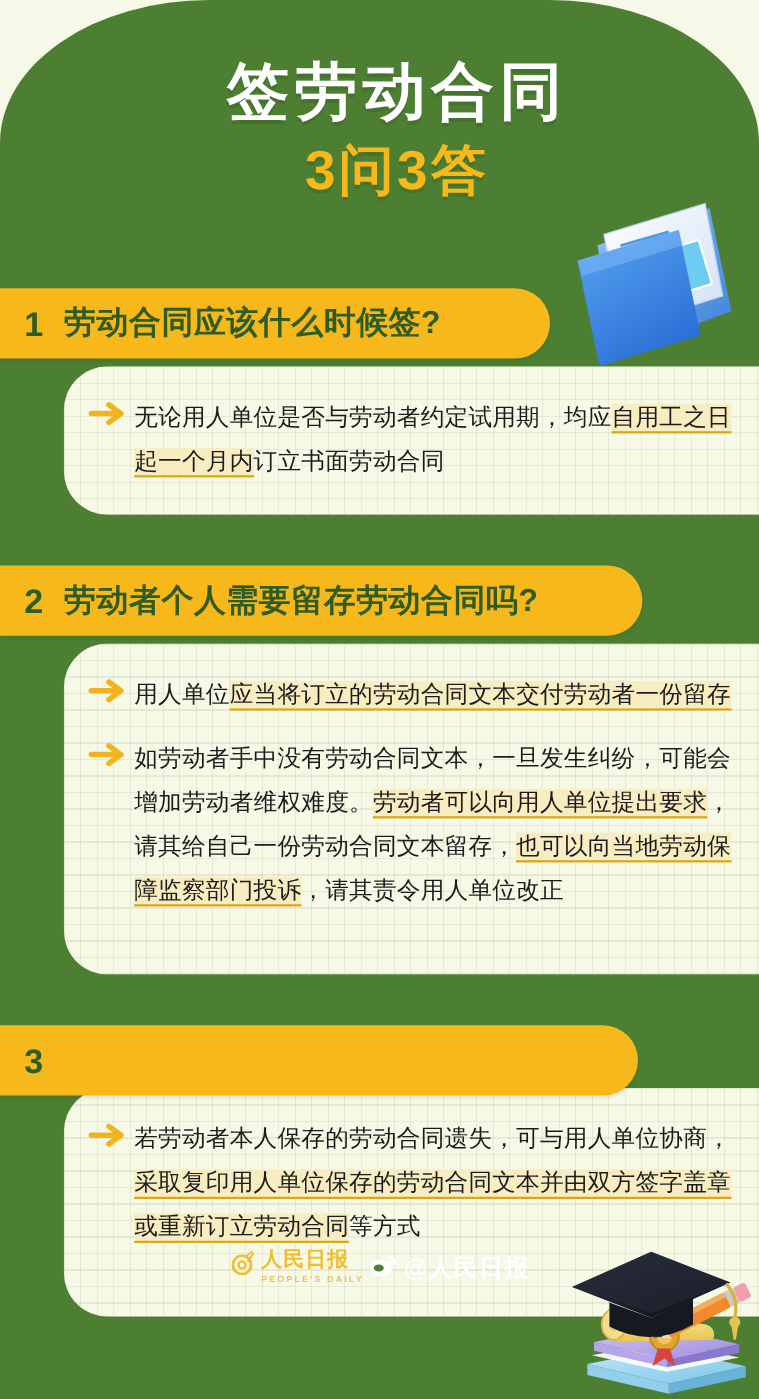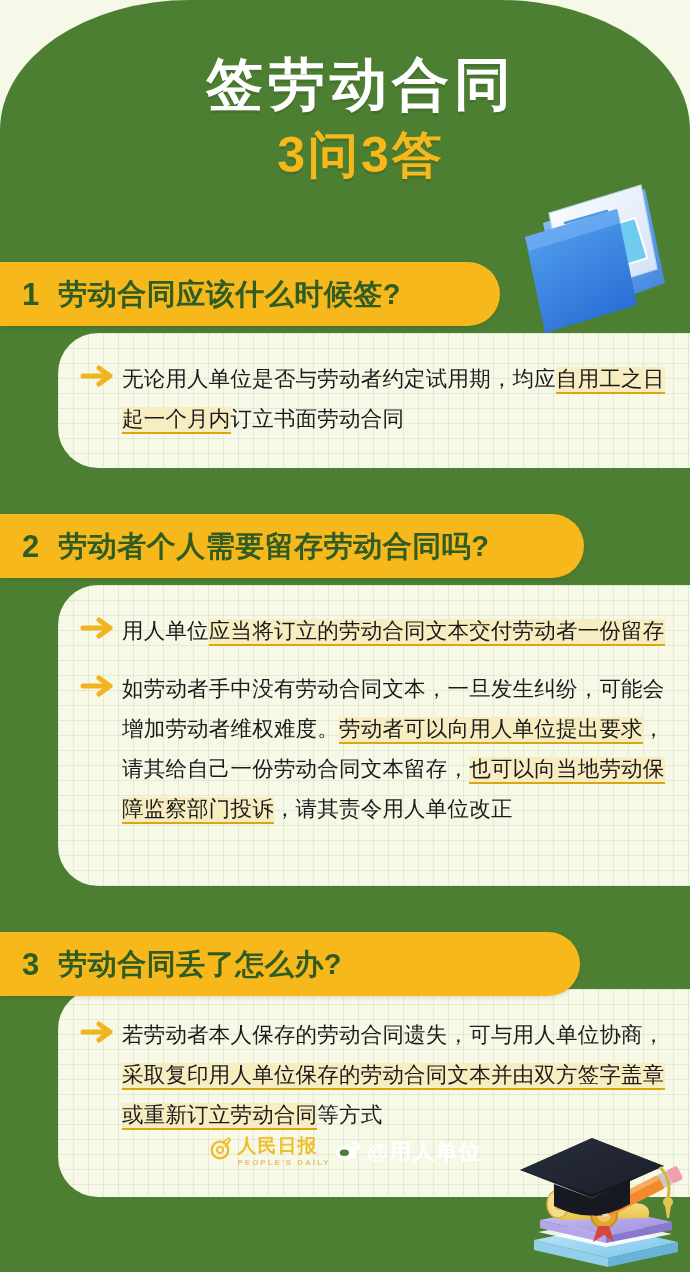--- a/index.html
+++ b/index.html
@@ -286,21 +286,20 @@
           <path d="M3 12 H24" stroke="#f2b320" stroke-width="5" stroke-linecap="round" fill="none"></path>
           <path d="M19 4 L30 12 L19 20" stroke="#f2b320" stroke-width="5" stroke-linecap="round" stroke-linejoin="round" fill="none"></path>
         </svg>
       </span>
       <div class="bullet-body"><span>如劳动者手中没有劳动合同文本，一旦发生纠纷，可能会增加劳动者维权难度。</span><span class="hl">劳动者可以向用人单位提出要求</span><span>，请其给自己一份劳动合同文本留存，</span><span class="hl">也可以向当地劳动保障监察部门投诉</span><span>，请其责令用人单位改正</span></div>
     </div>
   </div>
 
   <div class="q-banner" style="top:932px; width:580px;">
     <span class="q-num">3</span>
-    <span class="q-text">劳动合同丢了怎么办?</span>
   </div>
 
   <div class="card" style="top:970px; height:208px;margin-top:19px;">
     <div class="bullet-row">
       <span class="arrow-icon">
         <svg viewBox="0 0 34 24" width="34" height="24">
           <path d="M3 12 H24" stroke="#f2b320" stroke-width="5" stroke-linecap="round" fill="none"></path>
           <path d="M19 4 L30 12 L19 20" stroke="#f2b320" stroke-width="5" stroke-linecap="round" stroke-linejoin="round" fill="none"></path>
         </svg>
       </span>
@@ -383,17 +382,17 @@
     </div>
     <div class="weibo-row">
       <span>
         <svg viewBox="0 0 28 24" width="26" height="22">
           <ellipse cx="12" cy="15" rx="11" ry="8" fill="#ffffff"></ellipse>
           <ellipse cx="10" cy="15" rx="5" ry="3.5" fill="#4d7f32"></ellipse>
           <path d="M19 4 Q26 4 26 11" stroke="#ffffff" stroke-width="2.4" fill="none" stroke-linecap="round"></path>
           <path d="M20 8 Q23 8 23 11" stroke="#ffffff" stroke-width="2" fill="none" stroke-linecap="round"></path>
         </svg>
       </span>
-      <span class="weibo-name">@用人单位</span>
+      <span class="weibo-name">@人民日报</span>
     </div>
   </div>
 
 </div>
 
 </body></html>

